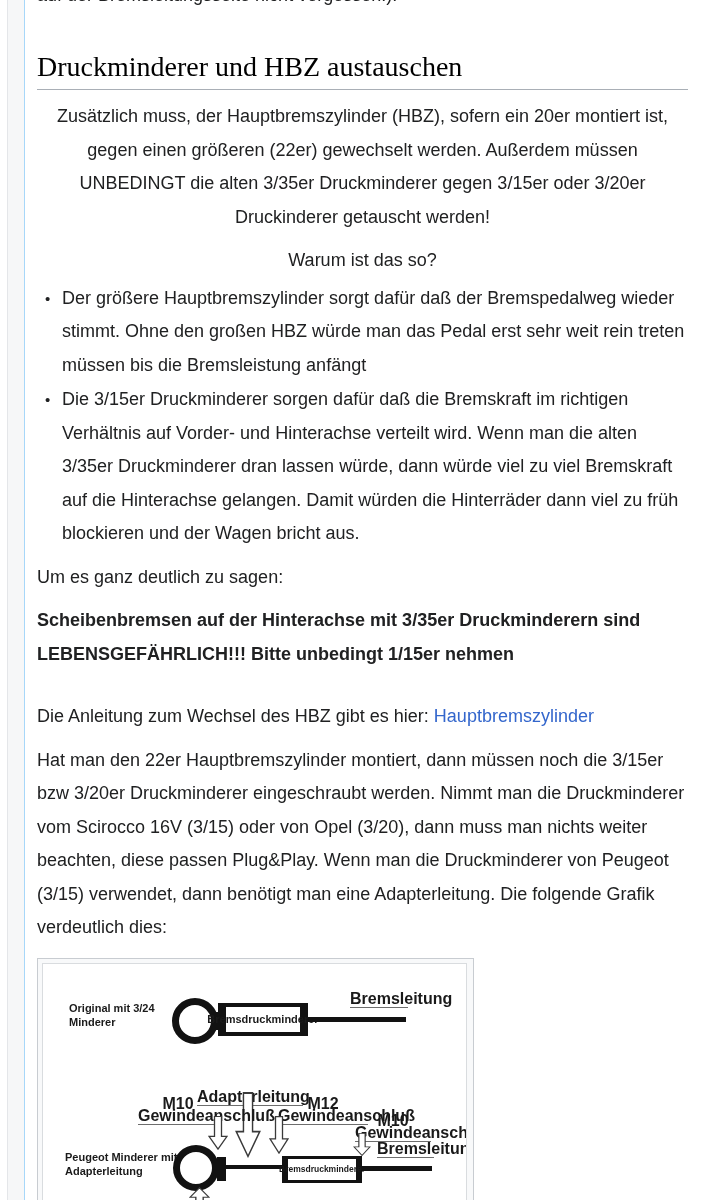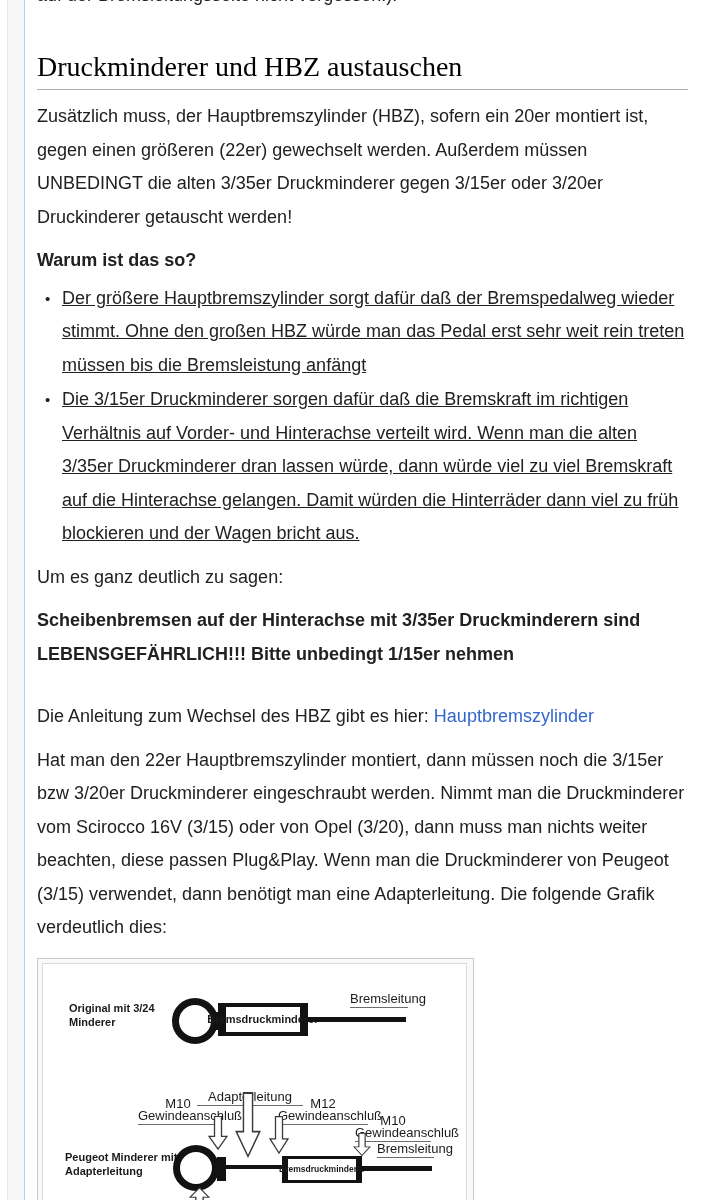--- a/index.html
+++ b/index.html
@@ -20,27 +20,27 @@
   
   .cutoff{height:13px;overflow:hidden;}
   .cutoff span{display:block;margin-top:-21px;font-size:18px;line-height:33px;}
 
   h2.section{
     font-family:"Liberation Serif","DejaVu Serif",serif;
     font-weight:400;font-size:28px;line-height:34px;color:#000;
     margin:37px 0 0 0;padding:0 0 5px 0;border-bottom:1px solid #a9afb6;
   }
   p{font-size:18px;line-height:33.5px;margin:10px 0;}
-  p.first{margin-top:10px;}
-  p.bold{font-weight:700;margin:8px 0 2px 0;}
+  p.first{margin-top:10px;text-align:center;}
+  p.bold{font-weight:400;margin:8px 0 2px 0;text-align:center;}
   p.space-above{margin-top:10px;}
   p.warn{font-weight:700;margin-top:10px;}
   p.linkline{margin-top:29px;}
   a.wikilink{color:#3366cc;text-decoration:none;margin-top:40px;}
-  ul.reasons{list-style:none;margin:4px 0 0 0;padding:0;text-decoration:underline;}
+  ul.reasons{list-style:none;margin:4px 0 0 0;padding:0;}
   ul.reasons li{
     position:relative;padding-left:25px;font-size:18px;line-height:33.5px;margin:0 0 1px 0;
   }
   ul.reasons li::before{
     content:"•";position:absolute;left:8px;top:0;font-size:15px;line-height:34px;color:#202122;
   }
 
   
   figure.thumb{
     margin:13px 0 0 0;width:437px;box-sizing:border-box;
@@ -48,21 +48,21 @@
   }
   .thumb-image{
     position:relative;width:425px;height:242px;box-sizing:border-box;
     background:#fff;border:1px solid #d9dcdf;overflow:hidden;
   }
 
   
   .dg{position:absolute;box-sizing:border-box;}
   .dg-label{font-size:11px;line-height:14px;font-weight:700;color:#1a1a1a;}
   .dg-ulabel{
-    font-size:13px;line-height:12px;font-weight:400;color:#1a1a1a;
+    font-size:16px;line-height:12px;font-weight:700;color:#1a1a1a;
     border-bottom:1px solid #6d6d6d;padding-bottom:2px;text-align:center;
   }
   .circle{border:7px solid #121212;border-radius:50%;background:#fff;}
   .blackbox{
     border:4px solid #121212;border-left:8px solid #121212;border-right:8px solid #121212;
     background:#fff;display:flex;align-items:center;justify-content:center;
     font-weight:700;color:#1a1a1a;text-align:center;
   }
   .bar{background:#121212;}
 </style>

